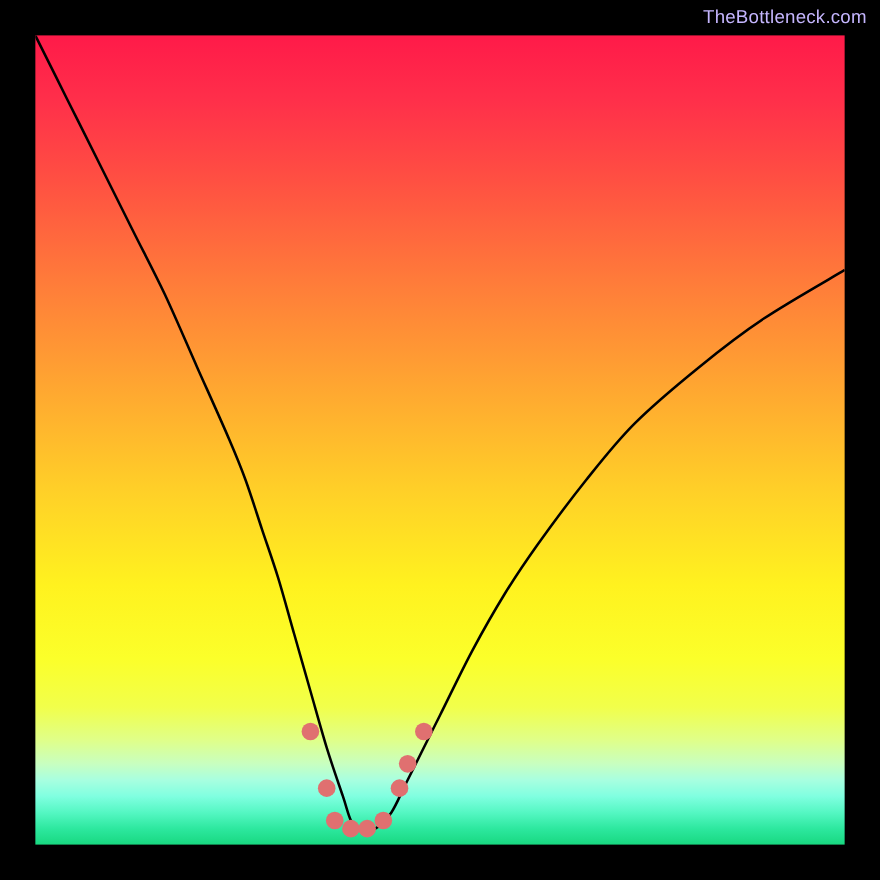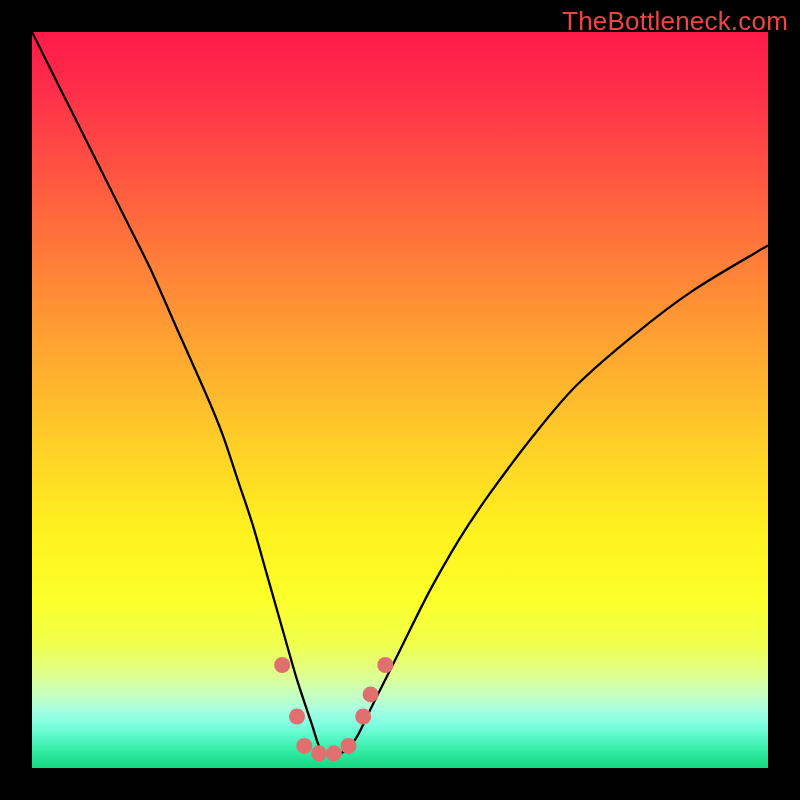--- a/index.html
+++ b/index.html
@@ -50,22 +50,22 @@
       #80ffe0 94%,
       #55f7c3 96%,
       #2de89f 98%,
       #18d880 100%
     );
   }
   .watermark {
     position: absolute;
     top: 6px;
     right: 12px;
-    color: #ef4444;
-    font-size: 26px;
+    color: #c4b5fd;
+    font-size: 17px;
     font-weight: 500;
     letter-spacing: 0.2px;
     user-select: none;
   }
   svg.curve {
     position: absolute;
     left: 0;
     top: 0;
     width: 100%;
     height: 100%;

